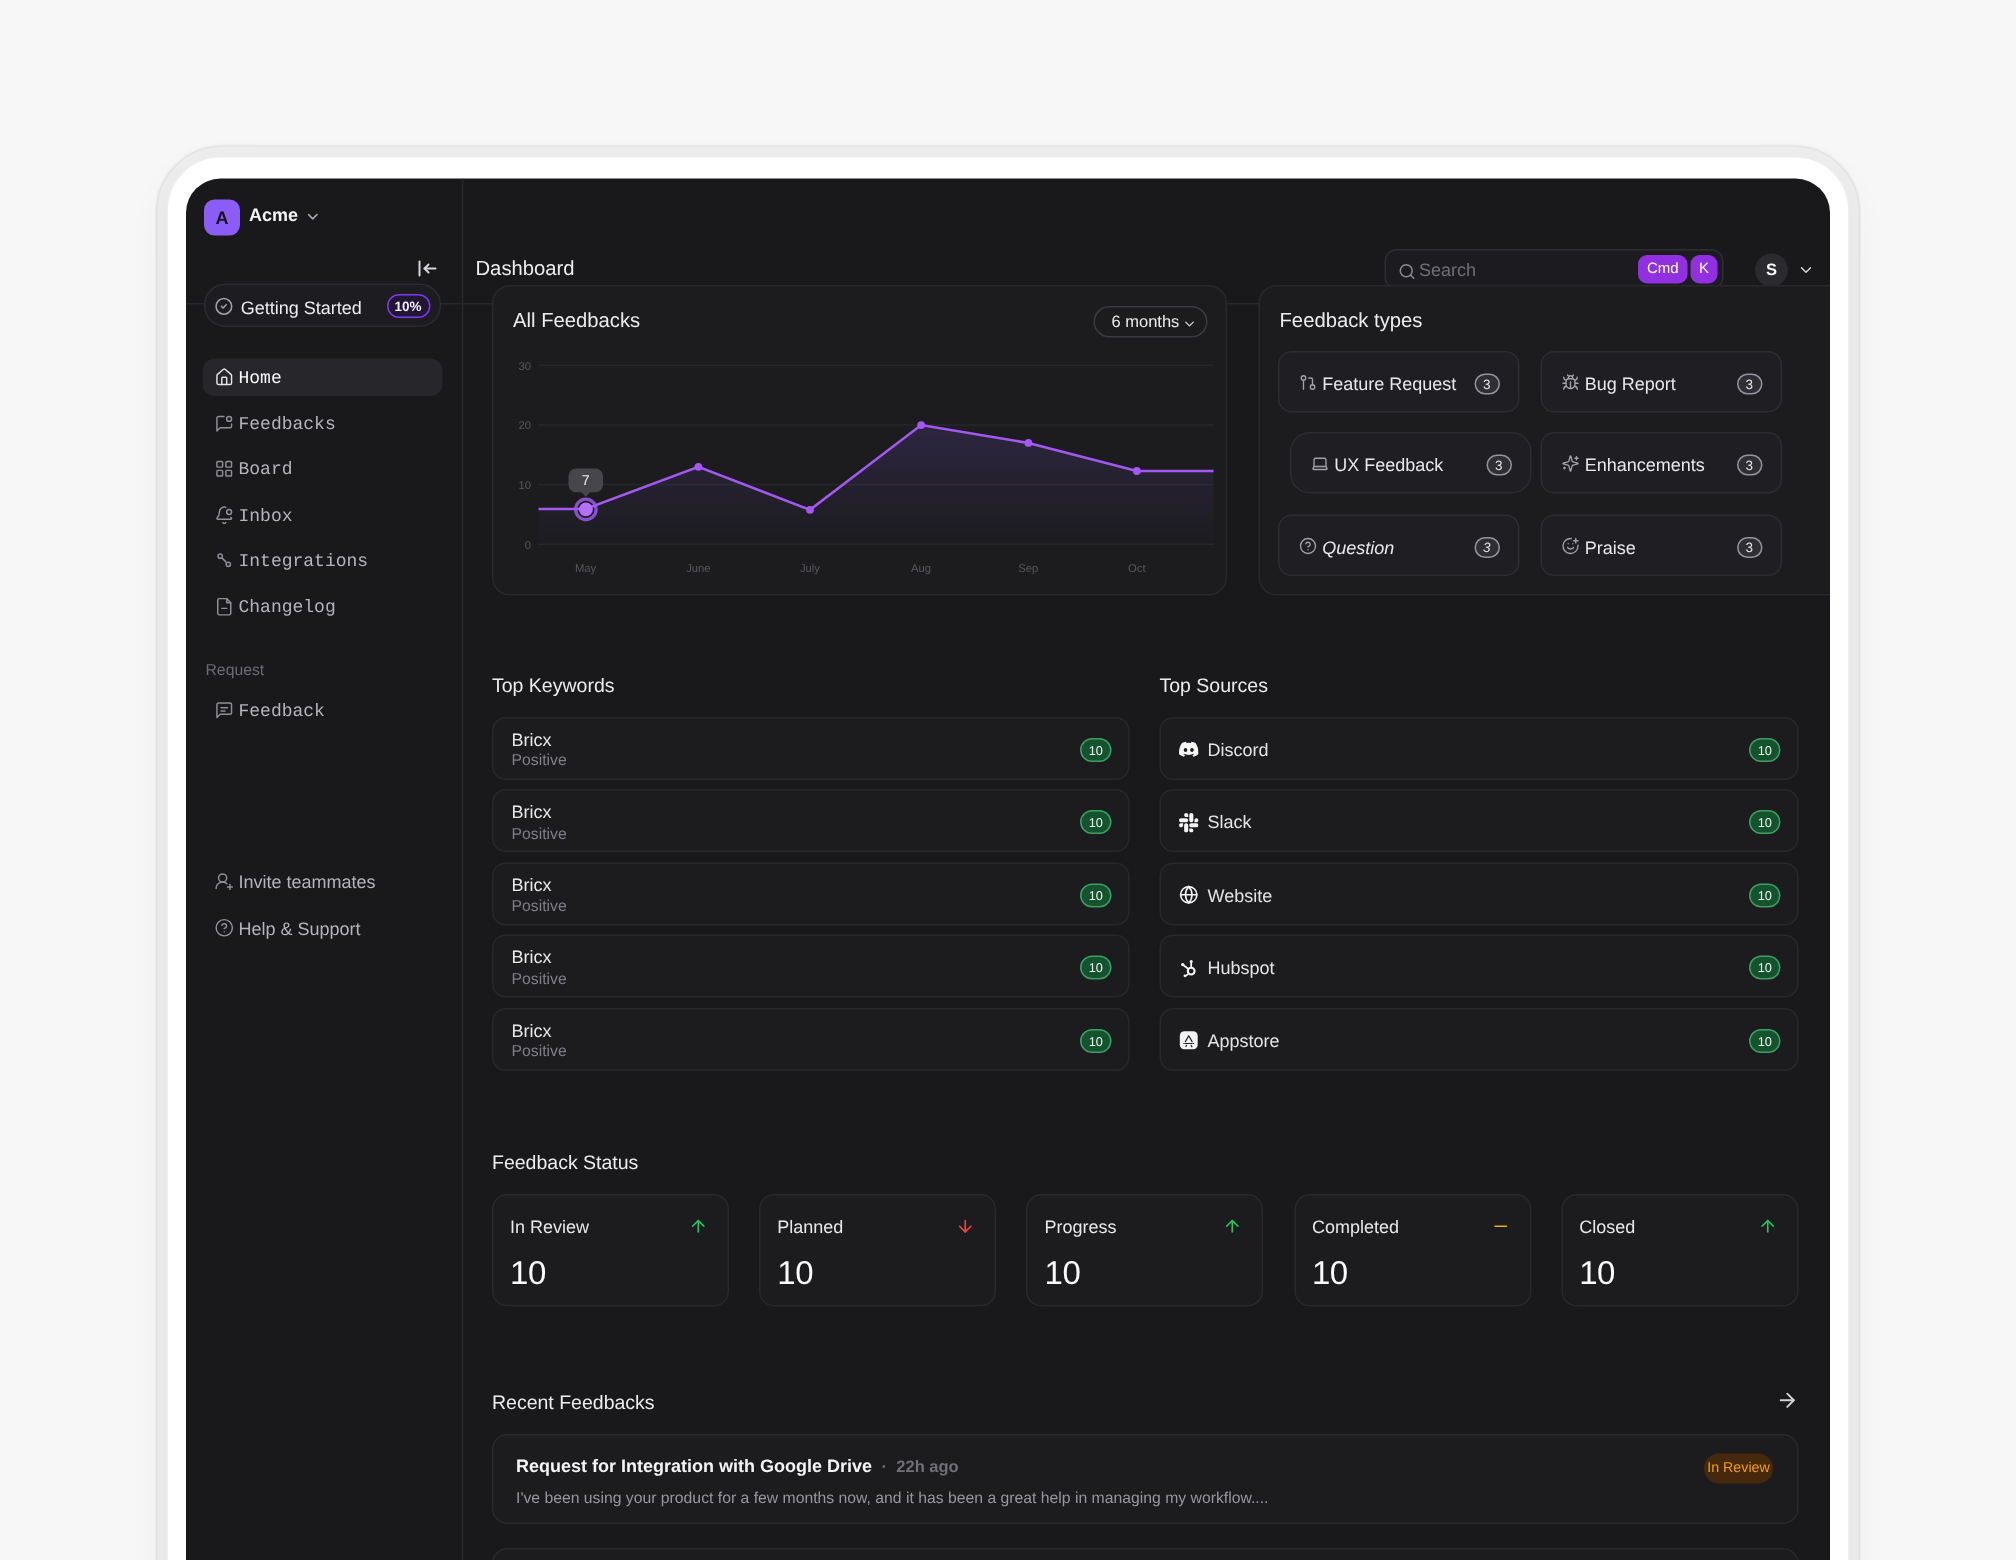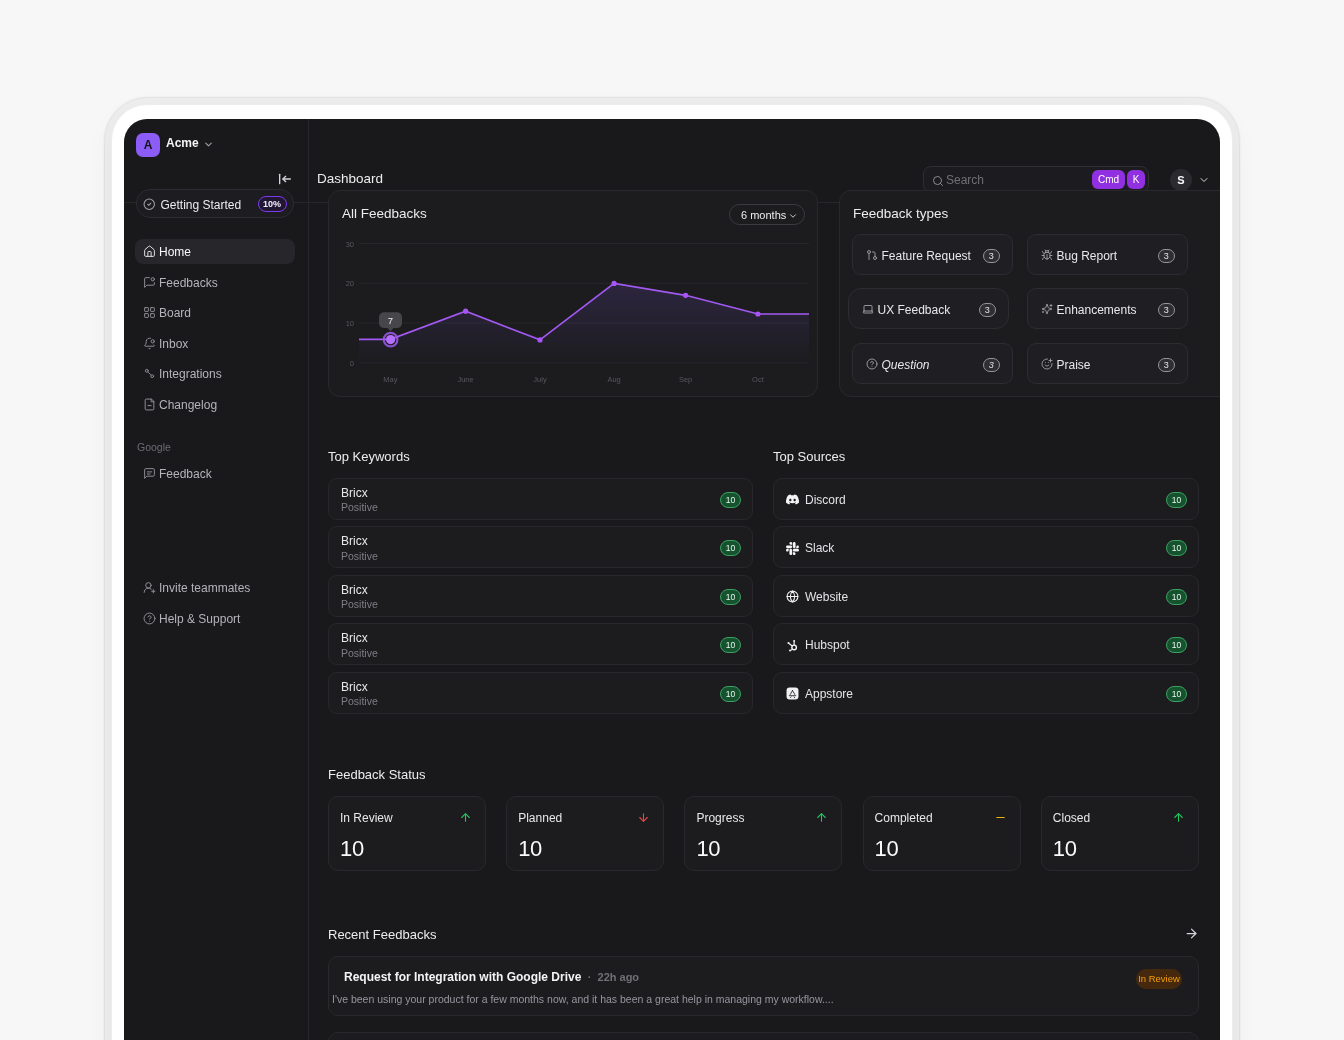--- a/index.html
+++ b/index.html
@@ -16,21 +16,21 @@
 .search svg { position:absolute; left:8px; top:7.5px; }
 .kbd { position:absolute; top:14.5px; height:19px; border-radius:6px; background:#9130e0; color:#fff; font-size:10px; font-weight:500; text-align:center; line-height:19px; }
 .avatar { position:absolute; left:1046px; top:14px; width:22px; height:22px; border-radius:50%; background:#2a2a2f; color:#fafafa; font-size:11px; font-weight:700; text-align:center; line-height:22px; }
 
 
 .logo { position:absolute; left:12px; top:14px; width:24px; height:24px; border-radius:7px; background:#8b5cf6; color:#141417; font-size:12px; font-weight:700; text-align:center; line-height:24px; }
 .acme { position:absolute; left:42px; top:0; height:48px; line-height:49px; font-size:12px; font-weight:600; color:#f4f4f5; }
 .gs { position:absolute; left:11.5px; top:70px; width:158px; height:28.5px; border:1px solid #2c2c31; border-radius:14px; background:#1d1d21; }
 .gs .t { position:absolute; left:24px; top:7.5px; font-size:12px; color:#ececef; }
 .gs .pct { position:absolute; right:6px; top:5.5px; width:29px; height:16.5px; border:1.3px solid #7c3aed; border-radius:9px; background:#221733; color:#f4eeff; font-size:9px; font-weight:700; text-align:center; line-height:15px; }
-.nav { position:absolute; left:11px; top:120px; width:160px; }
+.nav { position:absolute; left:11px; top:120px; width:160px;font-family:Liberation Mono, monospace; }
 .nit { position:relative; height:25px; margin-bottom:5.5px; border-radius:8px; color:#b4b4ba; }
 .nit.on { background:#26262b; color:#fafafa; }
 .nit .ic { position:absolute; left:8px; top:6px; width:13px; height:13px; }
 .nit .tx { position:absolute; left:24px; top:0; height:25px; line-height:26px; font-size:12px; }
 .slabel { position:absolute; left:13px; top:322px; font-size:10.5px; color:#6b6b72; }
 .botnav { position:absolute; left:11px; top:456px; width:160px; }
 
 
 .card { position:absolute; background:#1c1c1f; border:1px solid #29292d; border-radius:12px; }
 .ctitle { position:absolute; font-size:13.5px; font-weight:500; color:#ececee; }
@@ -46,21 +46,21 @@
 .kw1 { position:absolute; left:12px; top:7px; font-size:12px; font-weight:500; color:#e8e8ea; }
 .kw2 { position:absolute; left:12px; top:22.5px; font-size:10.5px; color:#7e7e86; }
 .src { position:absolute; left:31px; top:0; height:42px; line-height:43px; font-size:12px; color:#e4e4e7; }
 .sic { position:absolute; left:12px; top:14.5px; width:13px; height:13px; }
 .scard { position:absolute; top:677px; width:158px; height:75px; background:#1c1c1f; border:1px solid #29292d; border-radius:10px; }
 .scard .lb { position:absolute; left:11px; top:14px; font-size:12px; color:#e8e8ea; }
 .scard .num { position:absolute; left:11px; top:39px; font-size:22px; font-weight:500; letter-spacing:-0.3px; color:#fafafa; }
 .scard .ar { position:absolute; right:13px; top:14px; width:13px; height:13px; }
 .rfcard { position:absolute; left:204px; width:871px; background:#1c1c1f; border:1px solid #29292d; border-radius:10px; }
 .rft { position:absolute; left:15px; top:13px; font-size:12px; font-weight:700; color:#f4f4f5; }
-.rfd { position:absolute; left:3px; top:35.5px; font-size:10.5px; color:#96969d; }
+.rfd { position:absolute; left:15px; top:35.5px; font-size:10.5px; color:#96969d; }
 .inrev { position:absolute; right:16px; top:12px; width:46px; height:20px; background:#46290d; border-radius:10px; color:#f59e0b; font-size:9.5px; text-align:center; line-height:20px; }
 svg.lic { display:block; }
 </style>
 </head>
 <body>
 <div class="ring"></div>
 <div class="frame"></div>
 <div class="panel">
   <div class="vline"></div>
   <div class="topbar">
@@ -140,21 +140,21 @@
     </div>
     <div class="nit">
       <svg class="ic" viewBox="0 0 24 24" fill="none" stroke="#8f8f96" stroke-width="1.8" stroke-linecap="round" stroke-linejoin="round">
           <path d="M15 2H6a2 2 0 0 0-2 2v16a2 2 0 0 0 2 2h12a2 2 0 0 0 2-2V7z"></path>
           <path d="M15 2v5h5"></path>
           <path d="M9 14h6"></path>
         </svg>
       <div class="tx">Changelog</div>
     </div>
   </div>
-  <div class="slabel">Google</div>
+  <div class="slabel">Request</div>
   <div class="nav" style="top:342px;">
     <div class="nit">
       <svg class="ic" viewBox="0 0 24 24" fill="none" stroke="#8f8f96" stroke-width="1.8" stroke-linecap="round" stroke-linejoin="round">
           <path d="M21 15a2 2 0 0 1-2 2H7l-4 4V5a2 2 0 0 1 2-2h14a2 2 0 0 1 2 2z"></path>
           <path d="M8 9h8"></path>
           <path d="M8 13h5"></path>
         </svg>
       <div class="tx">Feedback</div>
     </div>
   </div>
@@ -252,21 +252,21 @@
           <path d="M6.53 9C4.6 8.8 3 7.1 3 5"></path>
           <path d="M6 13H2"></path>
           <path d="M3 21c0-2.1 1.7-3.9 3.8-4"></path>
           <path d="M20.97 5c0 2.1-1.6 3.8-3.5 4"></path>
           <path d="M22 13h-4"></path>
           <path d="M17.2 17c2.1.1 3.8 1.9 3.8 4"></path>
         </svg>
       <div class="tx">Bug Report</div>
         <div class="cbadge">3</div>
     </div>
-    <div class="tile" style="left:8px;top:96.6px;border-radius:13px;">
+    <div class="tile" style="left:20px;top:96.6px;border-radius:13px;">
       <svg class="ic lic" viewBox="0 0 24 24" fill="none" stroke="#a1a1aa" stroke-width="1.8" stroke-linecap="round" stroke-linejoin="round">
           <path d="M20 16V7a2 2 0 0 0-2-2H6a2 2 0 0 0-2 2v9m16 0H4m16 0 1.28 2.55a1 1 0 0 1-.9 1.45H3.62a1 1 0 0 1-.9-1.45L4 16"></path>
         </svg>
       <div class="tx">UX Feedback</div>
         <div class="cbadge">3</div>
     </div>
     <div class="tile" style="left:187px;top:96.6px;">
       <svg class="ic lic" viewBox="0 0 24 24" fill="none" stroke="#a1a1aa" stroke-width="1.8" stroke-linecap="round" stroke-linejoin="round">
           <path d="M9.937 15.5A2 2 0 0 0 8.5 14.063l-6.135-1.582a.5.5 0 0 1 0-.962L8.5 9.936A2 2 0 0 0 9.937 8.5l1.582-6.135a.5.5 0 0 1 .963 0L14.063 8.5A2 2 0 0 0 15.5 9.937l6.135 1.581a.5.5 0 0 1 0 .964L15.5 14.063a2 2 0 0 0-1.437 1.437l-1.582 6.135a.5.5 0 0 1-.963 0z"></path>
           <path d="M20 3v4"></path>

